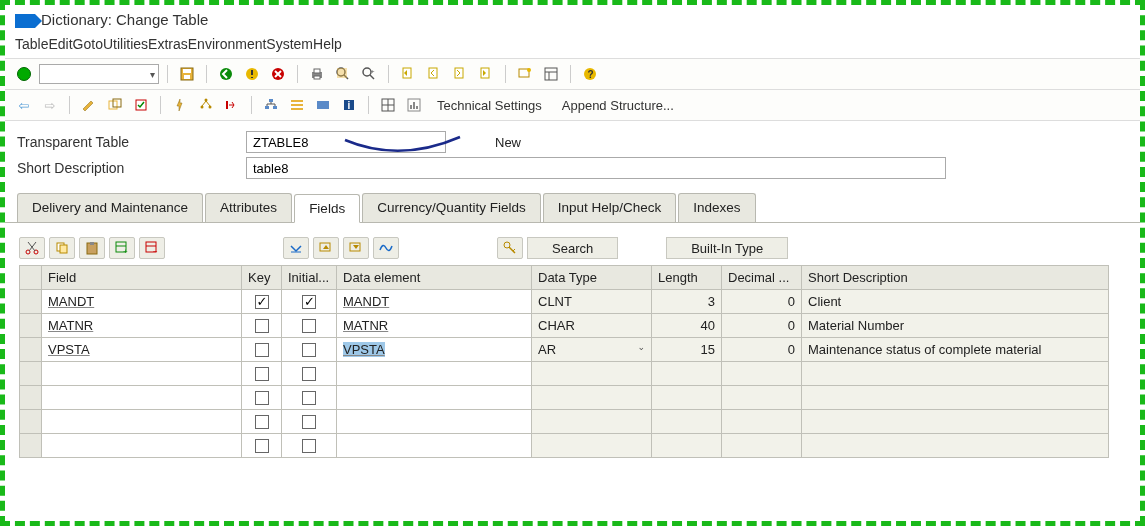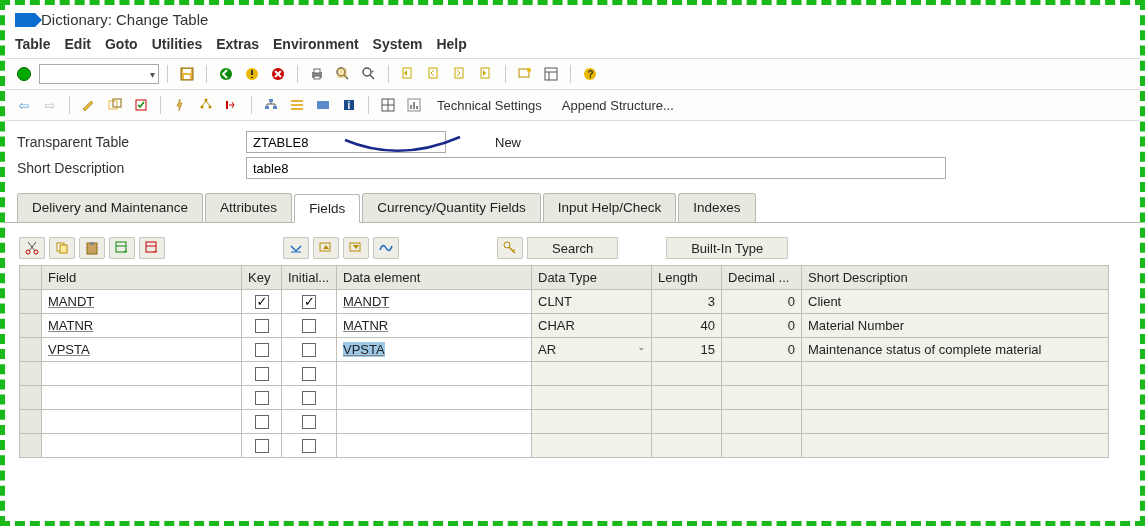--- a/index.html
+++ b/index.html
@@ -20,21 +20,21 @@
   .window {
     background: #fff;
     width: 100%;
     height: 100%;
   }
   .title-bar {
     padding: 6px 10px 4px 10px;
     font-size: 15px;
     color: #333;
     display: flex;
-    align-items: center;
+    align-items: flex-end;
     gap: 6px;
   }
   .sap-logo {
     width: 20px; height: 14px;
     background: linear-gradient(135deg, #0a6ed1 0%, #0a6ed1 50%, #0a6ed1 100%);
     display: inline-block;
     position: relative;
   }
   .sap-logo::after {
     content: "";
@@ -42,23 +42,21 @@
     right: -7px; top: 0;
     border-top: 7px solid transparent;
     border-bottom: 7px solid transparent;
     border-left: 7px solid #0a6ed1;
   }
   .menu-bar {
     padding: 4px 10px 6px 10px;
     font-size: 14px;
     color: #333;
     display: flex;
-    gap: 14px;
     border-bottom: 1px solid #ddd;
-    font-weight: bold;
   }
   .menu-bar span { cursor: default; }
   .std-toolbar, .app-toolbar {
     display: flex;
     align-items: center;
     padding: 4px 8px;
     gap: 4px;
     border-bottom: 1px solid #ddd;
     background: #fdfdfb;
   }

